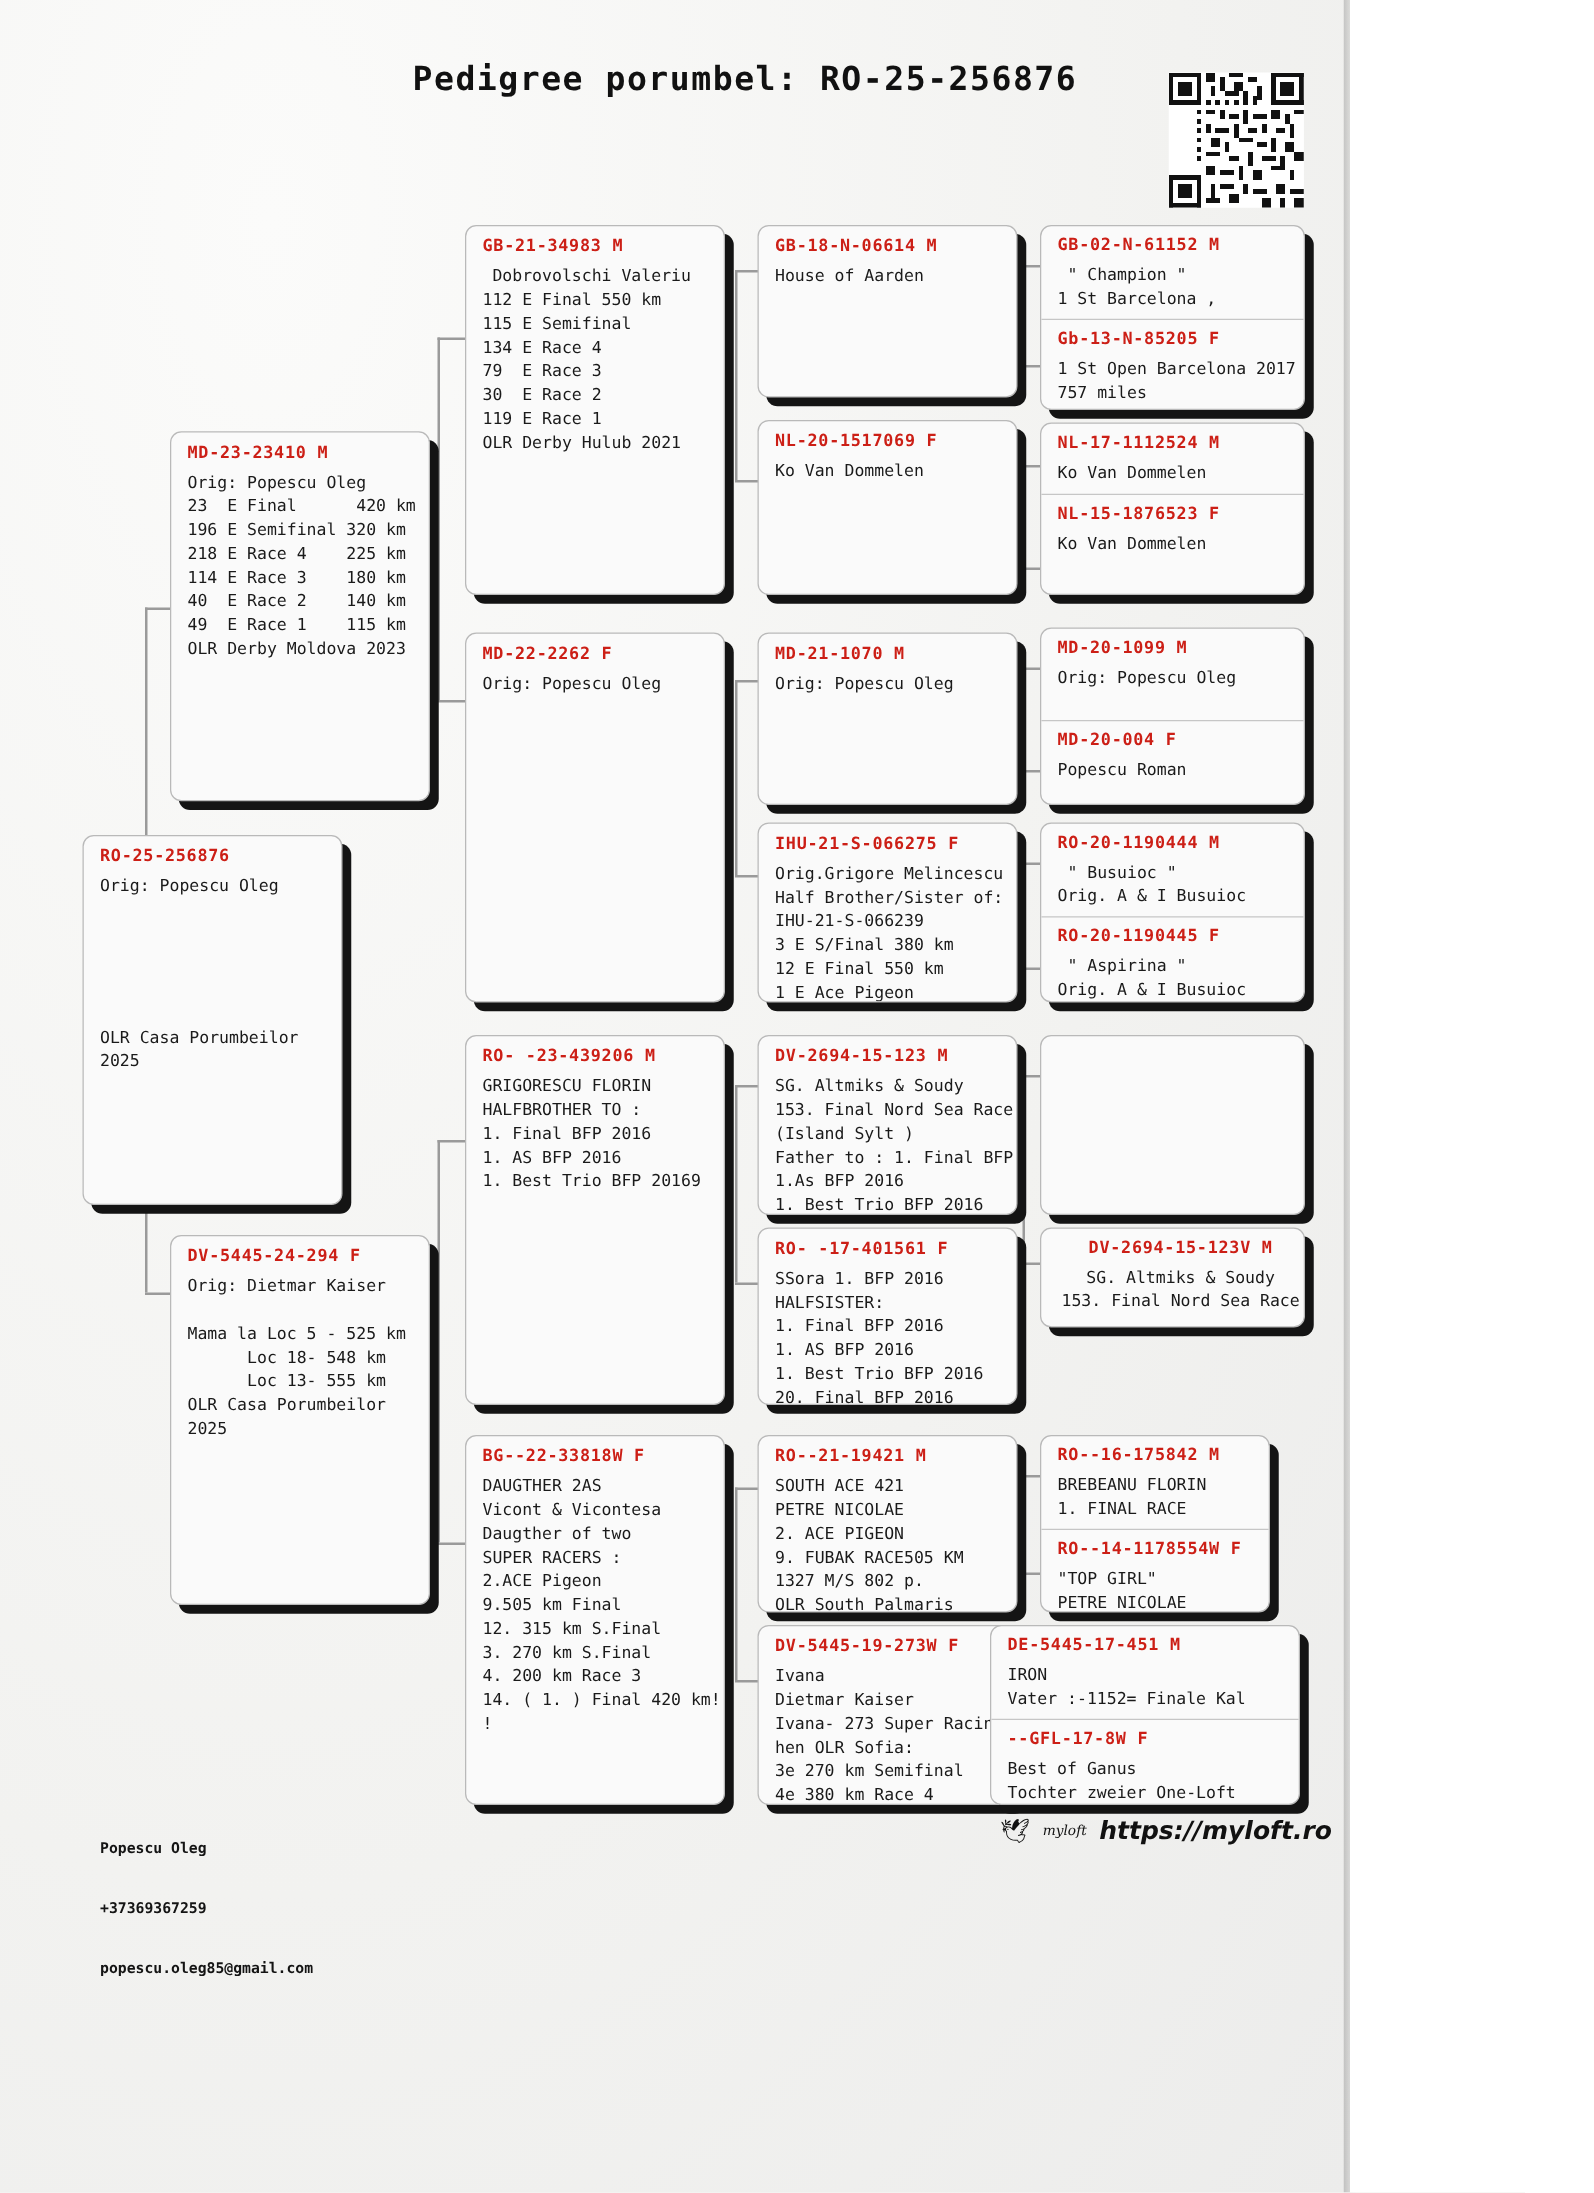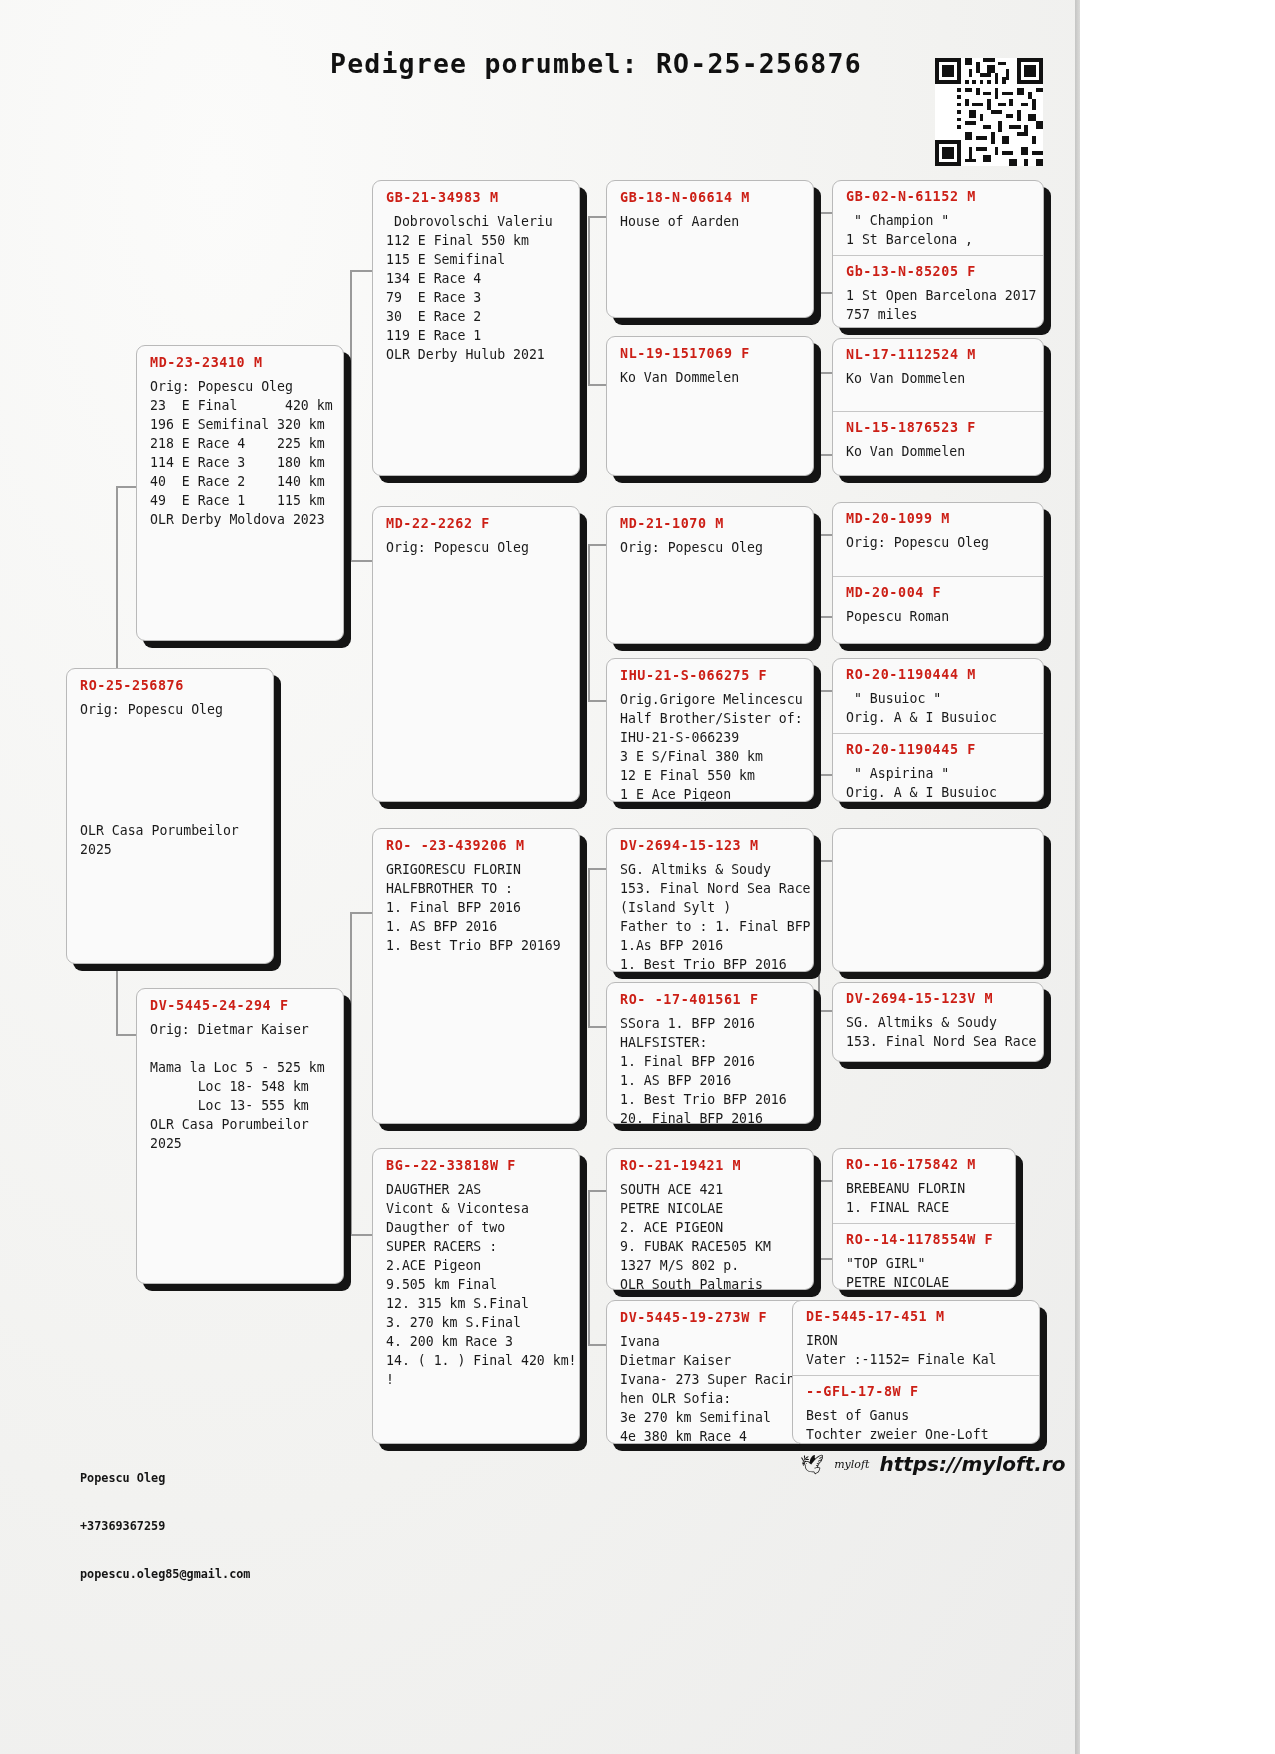--- a/index.html
+++ b/index.html
@@ -317,21 +317,21 @@
 14. ( 1. ) Final 420 km!
 !</div>
 </div>
 
 <div class="card" style="left:606px; top:180px; width:208px; height:138px;">
   <div class="hdr">GB-18-N-06614 M</div>
   <div class="body">House of Aarden</div>
 </div>
 
 <div class="card" style="left:606px; top:336px; width:208px; height:140px;">
-  <div class="hdr">NL-19-1517069 F</div>
+  <div class="hdr">NL-20-1517069 F</div>
   <div class="body">Ko Van Dommelen</div>
 </div>
 
 <div class="card" style="left:606px; top:506px; width:208px; height:138px;">
   <div class="hdr">MD-21-1070 M</div>
   <div class="body">Orig: Popescu Oleg</div>
 </div>
 
 <div class="card" style="left:606px; top:658px; width:208px; height:144px;">
   <div class="hdr">IHU-21-S-066275 F</div>
@@ -394,21 +394,21 @@
     <div class="body">1 St Open Barcelona 2017
 757 miles</div>
   </div>
 </div>
 
 <div class="card" style="left:832px; top:338px; width:212px; height:138px;">
   <div class="sub">
     <div class="hdr">NL-17-1112524 M</div>
     <div class="body">Ko Van Dommelen</div>
   </div>
-  <div class="sub" style="margin-top:17px;">
+  <div class="sub" style="margin-top:1px;">
     <div class="hdr">NL-15-1876523 F</div>
     <div class="body">Ko Van Dommelen</div>
   </div>
 </div>
 
 <div class="card" style="left:832px; top:502px; width:212px; height:142px;">
   <div class="sub">
     <div class="hdr">MD-20-1099 M</div>
     <div class="body">Orig: Popescu Oleg</div>
   </div>
@@ -431,21 +431,21 @@
   </div>
 </div>
 
 <div class="card" style="left:832px; top:828px; width:212px; height:144px;">
   <div class="sub">
     <div class="hdr"></div>
     <div class="body"></div>
   </div>
 </div>
 
-<div class="card" style="left:832px; top:982px; width:212px; height:80px;">
+<div class="card" style="left:832px; top:982px; width:212px; height:80px;text-align:center;">
   <div class="sub">
     <div class="hdr">DV-2694-15-123V M</div>
     <div class="body">SG. Altmiks &amp; Soudy
 153. Final Nord Sea Race</div>
   </div>
 </div>
 
 <div class="card" style="left:832px; top:1148px; width:184px; height:142px;">
   <div class="sub">
     <div class="hdr">RO--16-175842 M</div>

